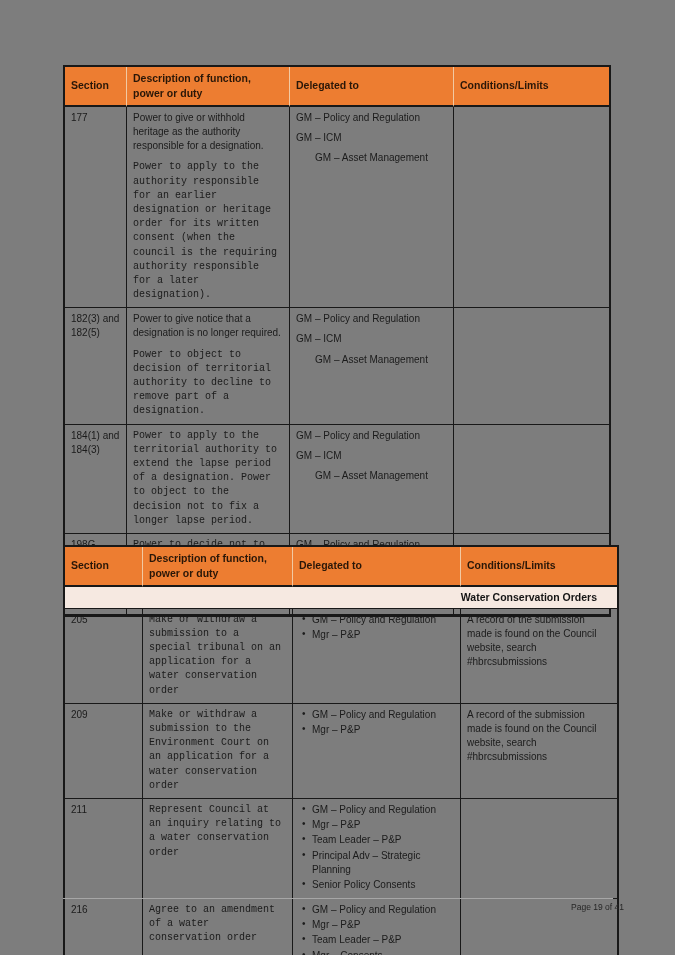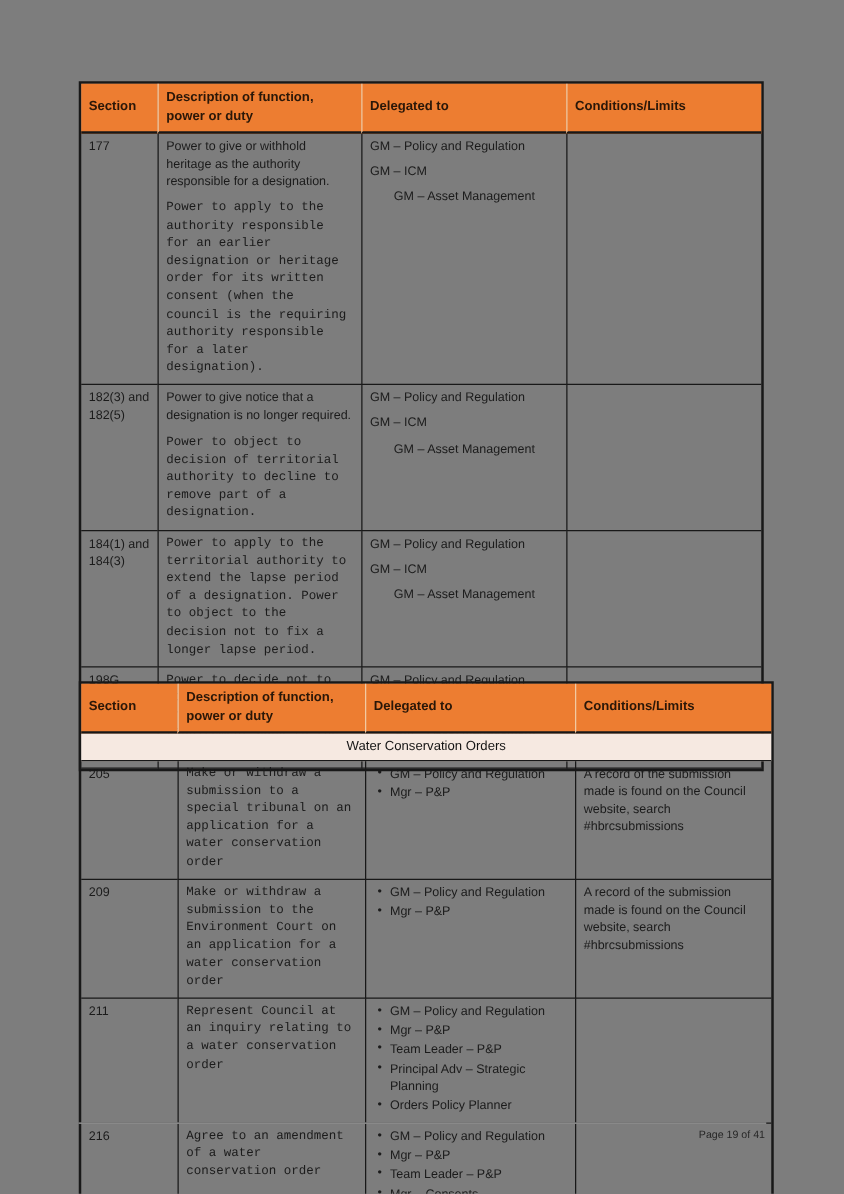--- a/index.html
+++ b/index.html
@@ -52,24 +52,24 @@
   td {
     vertical-align: top;
     padding: 4px 6px 5px 6px;
     border-bottom: 1px solid var(--border, #181818);
   }
   td + td { border-left: 1px solid var(--border, #181818); }
 
   td.subheader {
     background: var(--subheader-bg, #f6e9e1);
     color: #141414;
-    font-weight: normal;
+    font-weight: bold;
     font-size: 10.5px;
-    text-align: center;
-    padding: 3px 4px;
+    text-align: right;
+    padding: 3px 20px;
   }
 
   td.desc p { margin: 0 0 7px 0; }
   td.desc p:last-child { margin-bottom: 0; font-family: Liberation Mono, monospace; }
 
   .dline { margin-bottom: 6px; }
   .dline:last-child { margin-bottom: 0; text-align: center; }
 
   .bli {
     position: relative;
@@ -85,21 +85,21 @@
 
   .footer-rule {
     position: absolute;
     left: 63px;
     top: 898px;
     width: 550px;
     border-top: 1px solid #a6a6a6;
   }
   .page-number {
     position: absolute;
-    left: 62px;
+    left: 74px;
     top: 902px;
     width: 550px;
     text-align: right;
     font-size: 8.5px;
     color: #262626;
   }
 </style>
 </head>
 <body>
 
@@ -215,21 +215,21 @@
       <tr>
         <td>211</td>
         <td class="desc">
           <p>Represent Council at an inquiry relating to a water conservation order</p>
         </td>
         <td>
           <div class="bli">GM – Policy and Regulation</div>
           <div class="bli">Mgr – P&amp;P</div>
           <div class="bli">Team Leader – P&amp;P</div>
           <div class="bli">Principal Adv – Strategic Planning</div>
-          <div class="bli">Orders Policy Planner</div>
+          <div class="bli">Senior Policy Consents</div>
         </td>
         <td></td>
       </tr>
       <tr>
         <td>216</td>
         <td class="desc">
           <p>Agree to an amendment of a water conservation order</p>
         </td>
         <td>
           <div class="bli">GM – Policy and Regulation</div>

